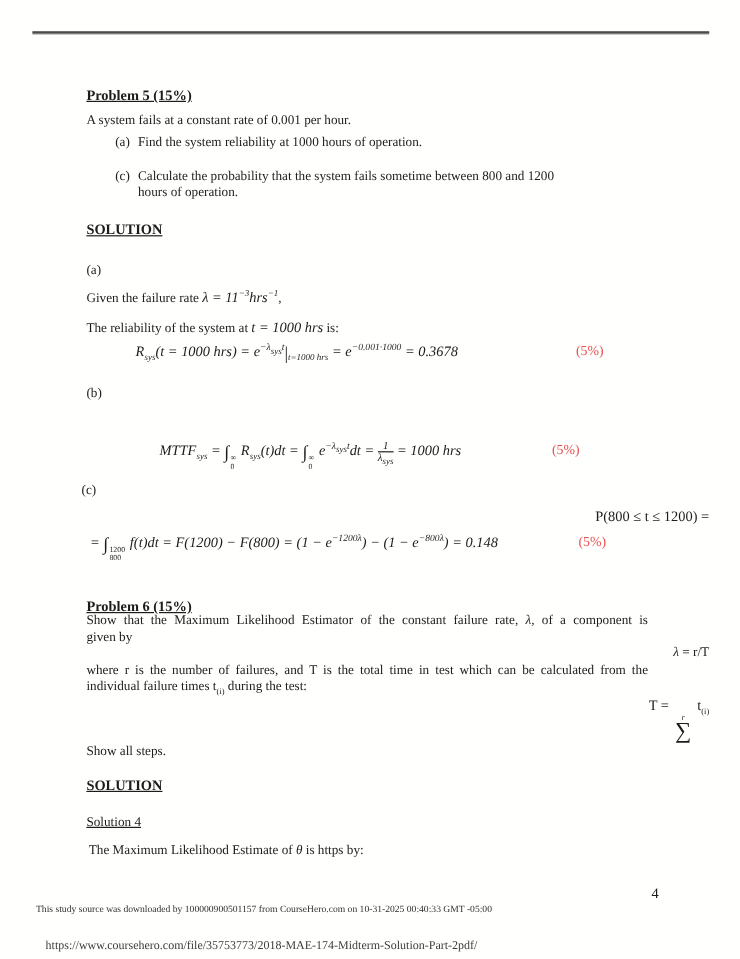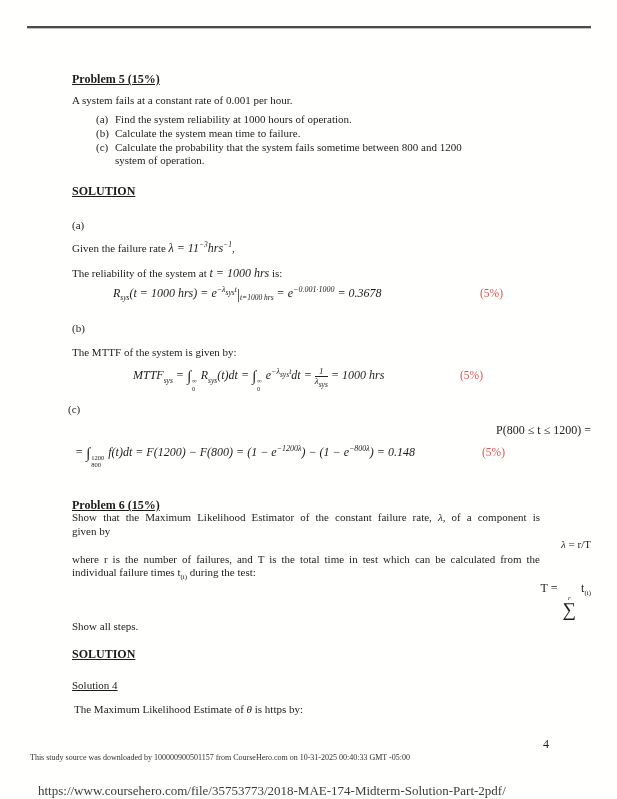--- a/index.html
+++ b/index.html
@@ -25,46 +25,43 @@
   .frac .den{display:block;}
   .score{position:absolute;top:1px;color:#e8514f;font-style:normal;font-size:11.5px;}
   .just{width:468px;white-space:normal;text-align:justify;text-align-last:justify;}
   .it{font-style:italic;}
   .sumstack{display:inline-flex;flex-direction:column;align-items:center;line-height:.85;
             vertical-align:-8px;margin:0 2px;}
   .sum-sup{font-size:7px;font-style:italic;}
   .sigma{font-size:19px;font-style:normal;}
   .upright{font-style:normal;}
   .footer-note{font-size:8px;color:#2f2f2f;}
-  .footer-url{font-size:13px;color:#3c3c3c;}
+  .footer-url{font-size:10px;color:#3c3c3c;}
   .pagenum{font-size:12px;}
 </style>
 </head>
 <body>
 
 <div class="page">
 
   <div class="toprule"></div>
 
   <div class="blk heading" style="top:72px;left:72px">
     <span class="hu">Problem 5 (15%)</span>
   </div>
 
   <div class="blk" style="top:94px;left:72px">A system fails at a constant rate of 0.001 per hour.</div>
 
   <div class="blk" style="top:113px;left:96px">
     <span class="li-label">(a)</span><span>Find the system reliability at 1000 hours of operation.</span>
   </div>
-  <div class="blk" style="top:127px;left:96px">
-    <span class="li-label">(b)</span><span>Calculate the system mean time to failure.</span>
-  </div>
   <div class="blk" style="top:141px;left:96px">
     <span class="li-label">(c)</span><span>Calculate the probability that the system fails sometime between 800 and 1200</span>
   </div>
-  <div class="blk" style="top:154px;left:115px">system of operation.</div>
+  <div class="blk" style="top:154px;left:115px">hours of operation.</div>
 
   <div class="blk heading" style="top:184px;left:72px">
     <span class="hu">SOLUTION</span>
   </div>
 
   <div class="blk" style="top:219px;left:72px">(a)</div>
 
   <div class="blk" style="top:240px;left:72px">
     <span>Given the failure rate </span><span class="math">λ = 11</span><sup class="math" style="font-size:7.5px">−3</sup><span class="math">hrs</span><sup class="math" style="font-size:7.5px">−1</sup><span>,</span>
   </div>
@@ -72,21 +69,20 @@
   <div class="blk" style="top:266px;left:72px">
     <span>The reliability of the system at </span><span class="math">t = 1000 hrs</span><span> is:</span>
   </div>
 
   <div class="blk math" style="top:285px;left:113px">
     <span>R</span><sub>sys</sub><span>(t = 1000 hrs) = e</span><sup><span>−λ</span><sub class="s6">sys</sub><span>t</span></sup><span class="ebar">|</span><sub>t=1000 hrs</sub><span> = e</span><sup>−0.001·1000</sup><span> = 0.3678</span>
     <span class="score" style="left:367px">(5%)</span>
   </div>
 
   <div class="blk" style="top:322px;left:72px">(b)</div>
-  <div class="blk" style="top:346px;left:72px">The MTTF of the system is given by:</div>
 
   <div class="blk math" style="top:367px;left:133px">
     <span>MTTF</span><sub>sys</sub><span> = </span><span class="bigint">∫</span><span class="lims">
         <span>∞</span>
         <span>0</span>
       </span><span> R</span><sub>sys</sub><span>(t)dt = </span><span class="bigint">∫</span><span class="lims">
         <span>∞</span>
         <span>0</span>
       </span><span> e</span><sup><span>−λ</span><sub class="s6">sys</sub><span>t</span></sup><span>dt = </span><span class="frac"><span class="num">1</span><span class="den"><span>λ</span><sub class="s6">sys</sub></span></span><span> = 1000 hrs</span>
     <span class="score" style="left:327px">(5%)</span>

